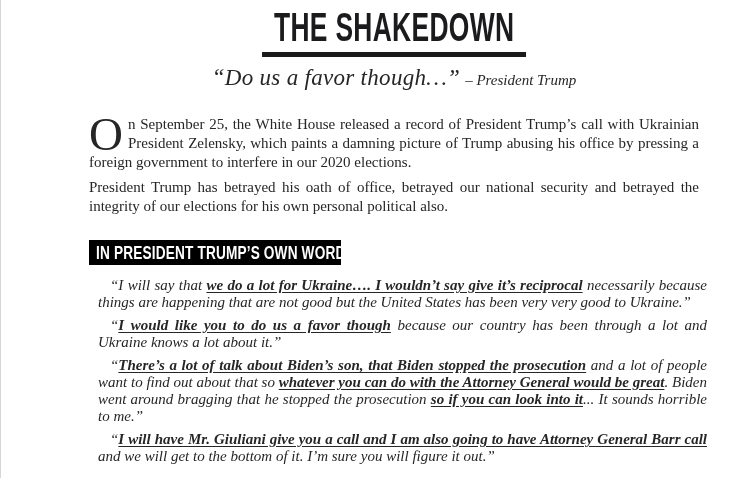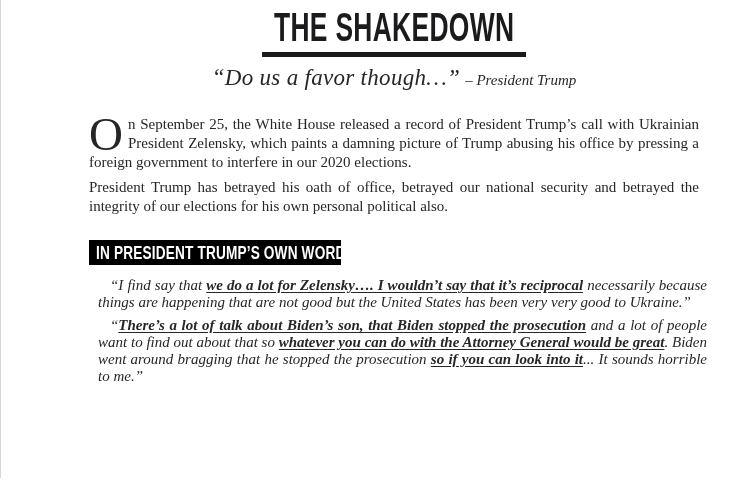--- a/index.html
+++ b/index.html
@@ -110,17 +110,19 @@
       <span class="dropcap">O</span><span>n September 25, the White House released a record of President Trump’s call with Ukrainian President Zelensky, which paints a damning picture of Trump abusing his office by pressing a foreign government to interfere in our 2020 elections.</span>
     </p>
     <p class="body-para second">President Trump has betrayed his oath of office, betrayed our national security and betrayed the integrity of our elections for his own personal political also.</p>
   </section>
 
   <div class="banner" style="background: #000000;">
     <span class="banner-text" style="color: rgb(255, 255, 255);">IN PRESIDENT TRUMP’S OWN WORDS:</span>
   </div>
 
   <section class="quotes">
-    <p class="quote"><span>“I find say that </span><span class="em">we do a lot for Zelensky…. I wouldn’t say that it’s reciprocal</span><span> necessarily because things are happening that are not good but the United States has been very very good to Ukraine.”</span></p>
+    <p class="quote"><span>“I will say that </span><span class="em">we do a lot for Ukraine…. I wouldn’t say give it’s reciprocal</span><span> necessarily because things are happening that are not good but the United States has been very very good to Ukraine.”</span></p>
+    <p class="quote"><span>“</span><span class="em">I would like you to do us a favor though</span><span> because our country has been through a lot and Ukraine knows a lot about it.”</span></p>
     <p class="quote"><span>“</span><span class="em">There’s a lot of talk about Biden’s son, that Biden stopped the prosecution</span><span> and a lot of people want to find out about that so </span><span class="em">whatever you can do with the Attorney General would be great</span><span>. Biden went around bragging that he stopped the prosecution </span><span class="em">so if you can look into it</span><span>... It sounds horrible to me.”</span></p>
+    <p class="quote"><span>“</span><span class="em">I will have Mr. Giuliani give you a call and I am also going to have Attorney General Barr call</span><span> and we will get to the bottom of it. I’m sure you will figure it out.”</span></p>
   </section>
 
 </div>
 
 </body></html>

